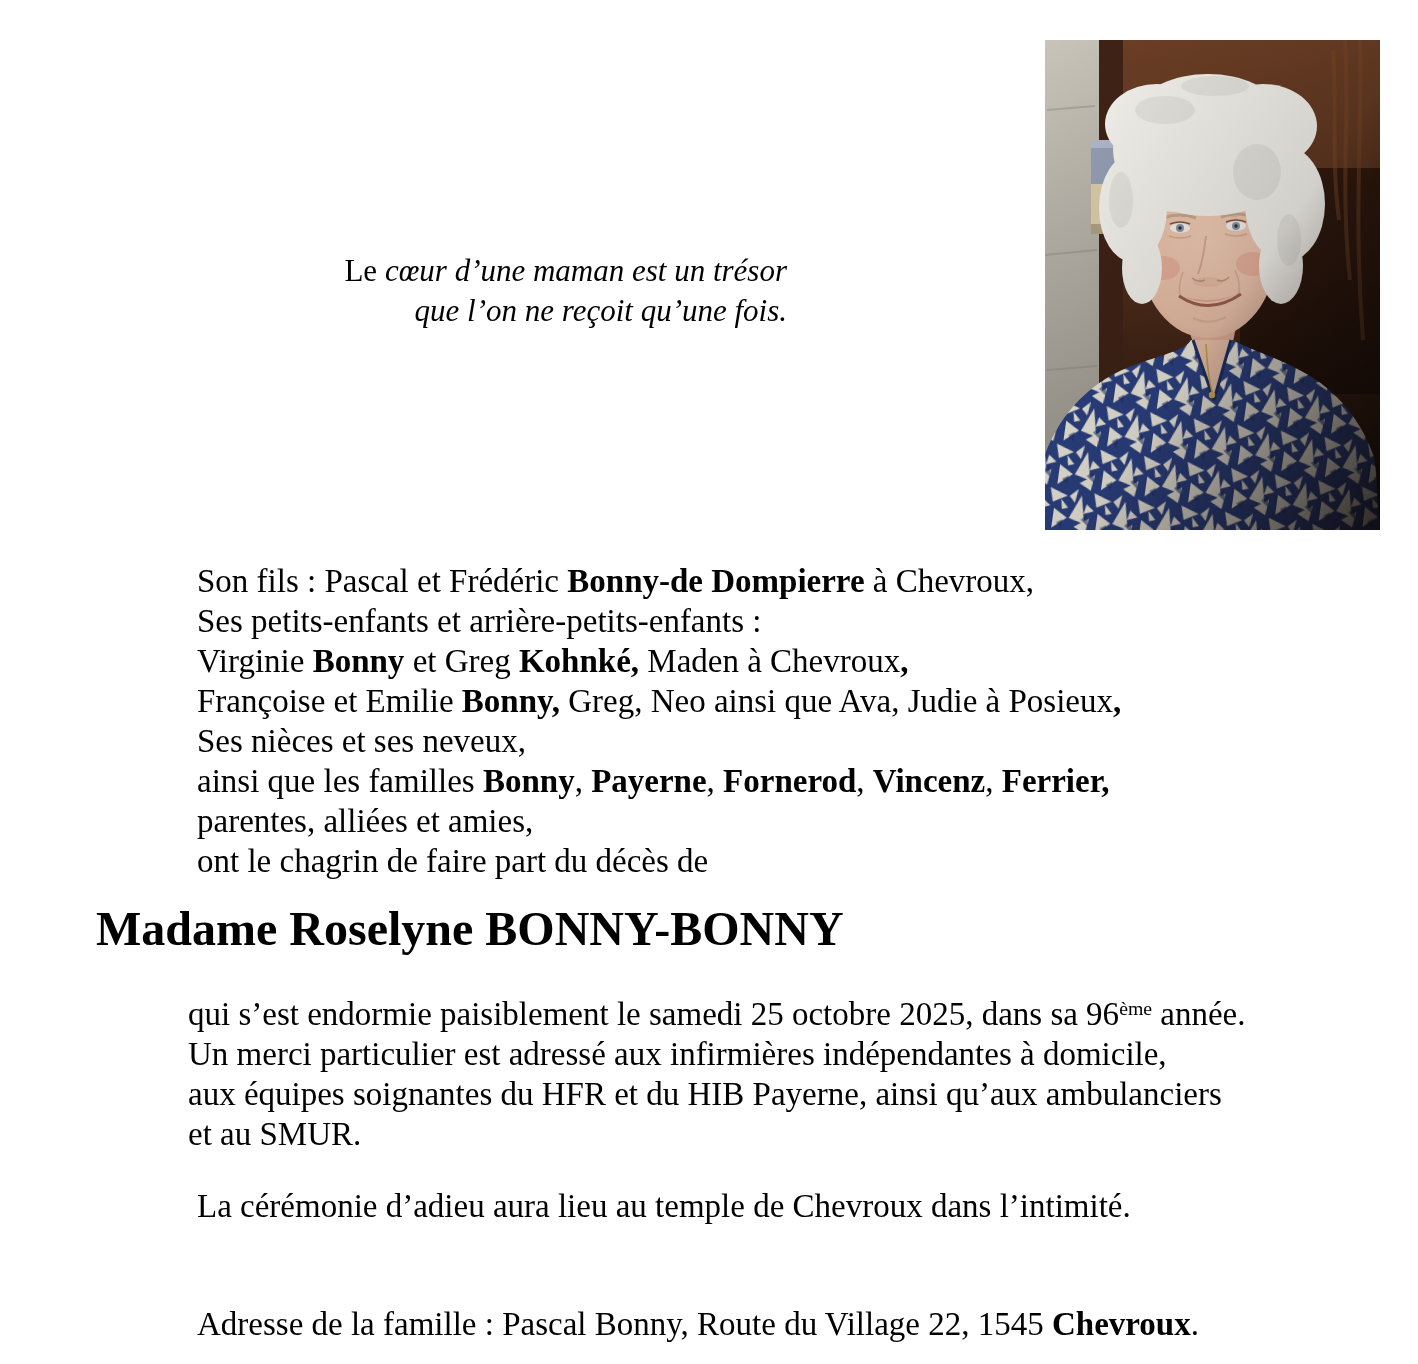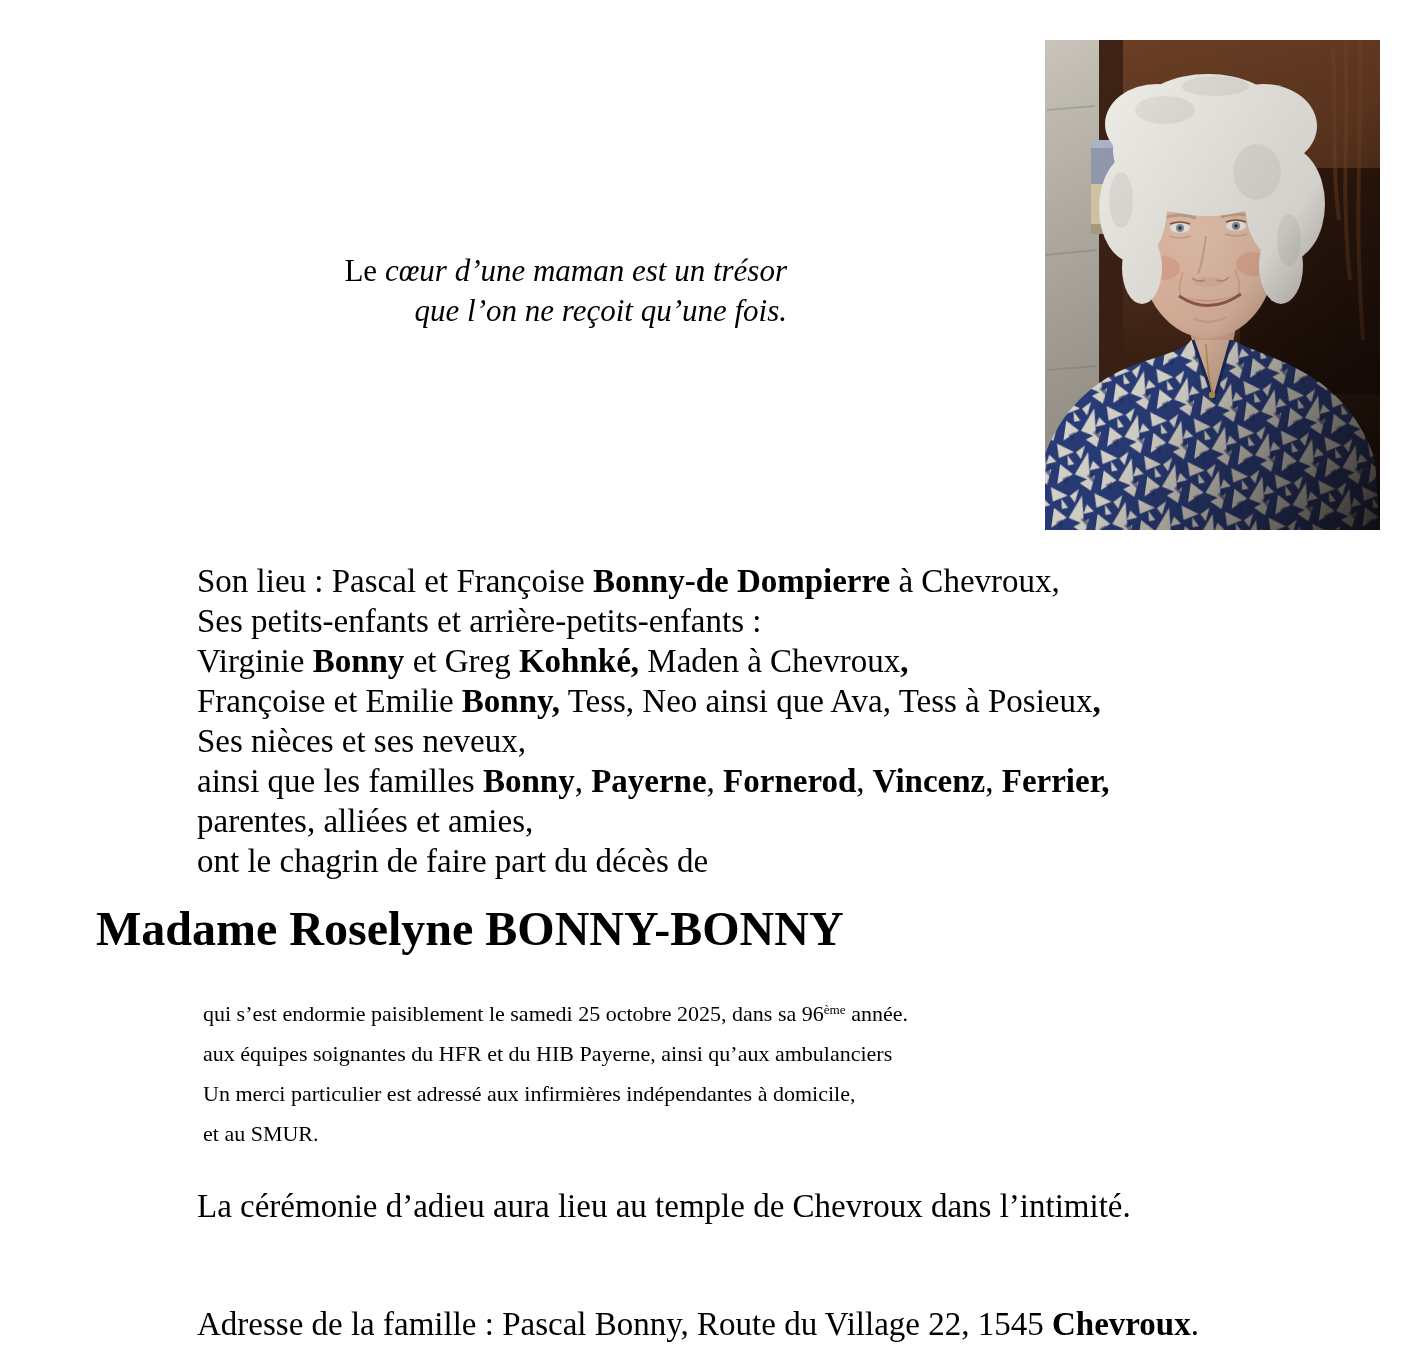--- a/index.html
+++ b/index.html
@@ -14,21 +14,21 @@
   .b { font-weight: bold; }
   .i { font-style: italic; }
   .tline { white-space: nowrap; }
   sup { font-size: 0.6em; vertical-align: 0.5em; line-height: 0; }
 
   .quote   { position: absolute; left: 250px; top: 251px; width: 537px;
              font-size: 31px; line-height: 40px; text-align: right; }
   .family  { position: absolute; left: 197px; top: 561px; font-size: 33px; line-height: 40px; }
   .title   { position: absolute; left: 0; right: 0; top: 900px; padding-left: 96px;
              text-align: left; font-size: 48px; line-height: 57px; font-weight: bold; white-space: nowrap; }
-  .details { position: absolute; left: 203px; top: 994px;  font-size: 22px; line-height: 40px; }
+  .details { position: absolute; left: 188px; top: 994px;  font-size: 33px; line-height: 40px; }
   .ceremony{ position: absolute; left: 197px; top: 1186px; font-size: 33px; line-height: 40px; }
   .address { position: absolute; left: 197px; top: 1304px; font-size: 33px; line-height: 40px; }
   .photo   { position: absolute; left: 1045px; top: 40px; width: 335px; height: 490px; }
   .photo svg { display: block; width: 100%; height: 100%; }
 </style>
 </head>
 <body>
 
 <div class="page">
 
@@ -175,36 +175,36 @@
           <ellipse cx="244" cy="200" rx="12" ry="26"></ellipse>
           <ellipse cx="170" cy="46" rx="34" ry="10"></ellipse>
         </g>
       </g>
 
       <rect x="0" y="0" width="335" height="490" fill="url(#shade)"></rect>
     </svg>
   </div>
 
   <div class="family">
-      <div class="tline"><span>Son lieu : Pascal et Françoise </span><span class="b">Bonny-de Dompierre</span><span> à Chevroux,</span></div>
+      <div class="tline"><span>Son fils : Pascal et Frédéric </span><span class="b">Bonny-de Dompierre</span><span> à Chevroux,</span></div>
       <div class="tline"><span>Ses petits-enfants et arrière-petits-enfants :</span></div>
       <div class="tline"><span>Virginie </span><span class="b">Bonny</span><span> et Greg </span><span class="b">Kohnké,</span><span> Maden à Chevroux</span><span class="b">,</span></div>
-      <div class="tline"><span>Françoise et Emilie </span><span class="b">Bonny,</span><span> Tess, Neo ainsi que Ava, Tess à Posieux</span><span class="b">,</span></div>
+      <div class="tline"><span>Françoise et Emilie </span><span class="b">Bonny,</span><span> Greg, Neo ainsi que Ava, Judie à Posieux</span><span class="b">,</span></div>
       <div class="tline"><span>Ses nièces et ses neveux,</span></div>
       <div class="tline"><span>ainsi que les familles </span><span class="b">Bonny</span><span>, </span><span class="b">Payerne</span><span>, </span><span class="b">Fornerod</span><span>, </span><span class="b">Vincenz</span><span>, </span><span class="b">Ferrier,</span></div>
       <div class="tline"><span>parentes, alliées et amies,</span></div>
       <div class="tline"><span>ont le chagrin de faire part du décès de</span></div>
     </div>
 
   <div class="title">Madame Roselyne BONNY-BONNY</div>
 
   <div class="details">
       <div class="tline"><span>qui s’est endormie paisiblement le samedi 25 octobre 2025, dans sa 96</span><sup>ème</sup><span> année.</span></div>
+      <div class="tline"><span>Un merci particulier est adressé aux infirmières indépendantes à domicile,</span></div>
       <div class="tline"><span>aux équipes soignantes du HFR et du HIB Payerne, ainsi qu’aux ambulanciers</span></div>
-      <div class="tline"><span>Un merci particulier est adressé aux infirmières indépendantes à domicile,</span></div>
       <div class="tline"><span>et au SMUR.</span></div>
     </div>
 
   <div class="ceremony tline"><span>La cérémonie d’adieu aura lieu au temple de Chevroux dans l’intimité.</span></div>
 
   <div class="address tline"><span>Adresse de la famille : Pascal Bonny, Route du Village 22, 1545 </span><span class="b">Chevroux</span><span>.</span></div>
 
 </div>
 
 </body></html>

